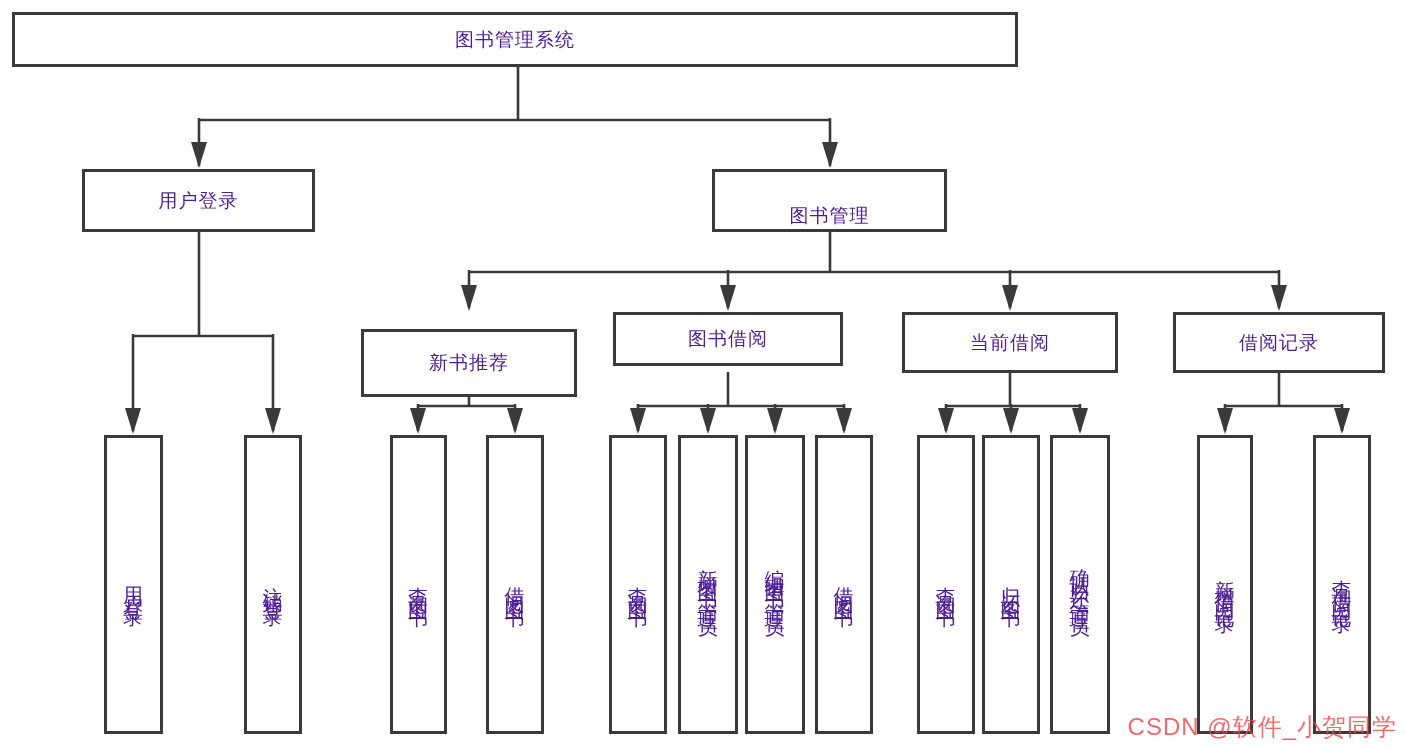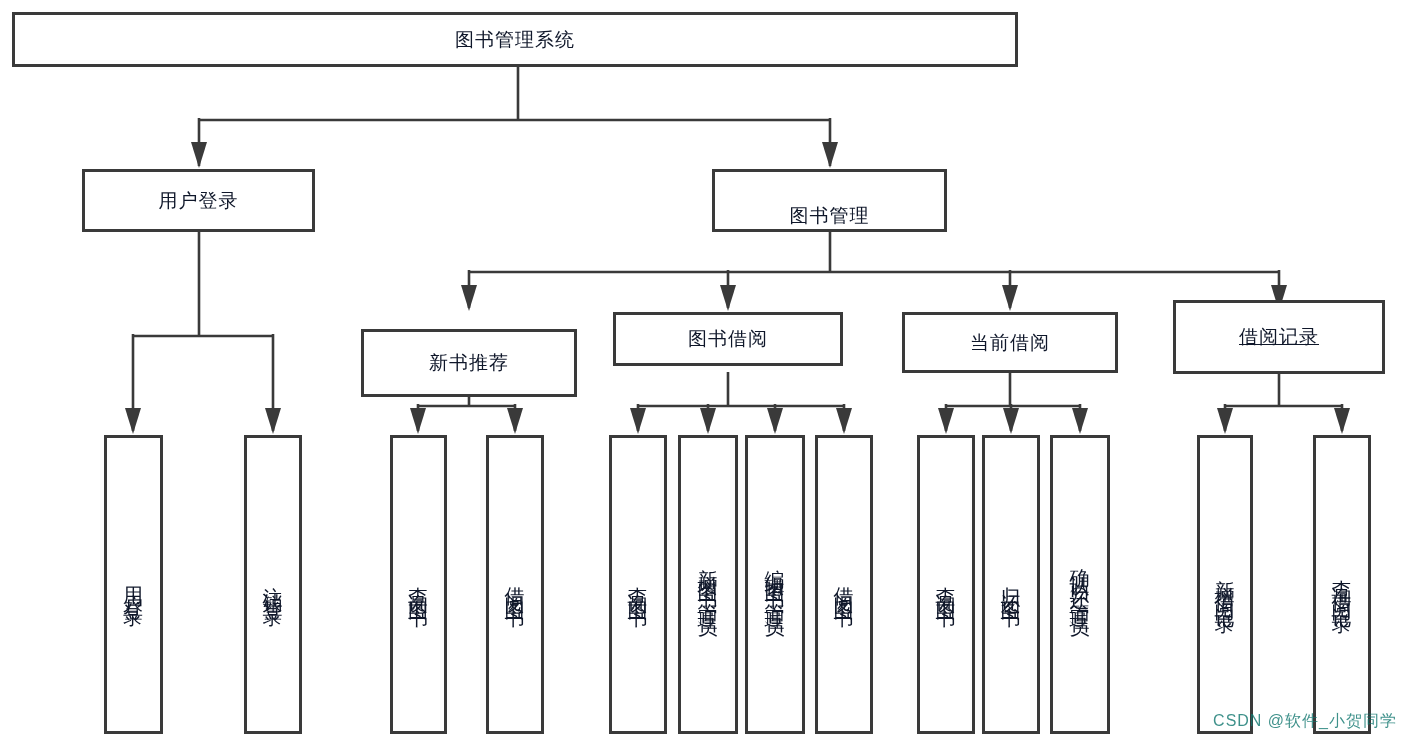--- a/index.html
+++ b/index.html
@@ -10,38 +10,38 @@
     font-family:"Liberation Sans","DejaVu Sans",sans-serif;
     overflow:hidden;
   }
   #wires{position:absolute;left:0;top:0;width:1405px;height:747px;}
   .box{
     position:absolute;
     box-sizing:border-box;
     background:#ffffff;
     border:3px solid #3a3a3a;
     display:flex;align-items:center;justify-content:center;
-    color:#0f172a;
+    color:#4c1d95;
     font-size:19px;
     letter-spacing:1px;
     z-index:2;
   }
   .vbox{
     writing-mode:vertical-rl;
     text-orientation:mixed;
     font-size:20px;
     letter-spacing:7px;
     line-height:1;
     text-align:center;
   }
   #watermark{
     position:absolute;
     right:8px;top:711px;
-    font-size:16px;
-    color:#0f766e;
+    font-size:24px;
+    color:#ef4444;
     opacity:.8;
     letter-spacing:1px;
     z-index:5;
     white-space:nowrap;
   }
 </style>
 </head>
 <body>
 
 <div id="canvas">
@@ -99,21 +99,21 @@
 
   <div class="box" style="left:361px;top:329px;width:216px;height:68px;">
     <span>新书推荐</span>
   </div>
   <div class="box" style="left:613px;top:312px;width:230px;height:54px;">
     <span>图书借阅</span>
   </div>
   <div class="box" style="left:902px;top:312px;width:216px;height:61px;">
     <span>当前借阅</span>
   </div>
-  <div class="box" style="left:1173px;top:300px;width:212px;height:74px;text-decoration:underline;">
+  <div class="box" style="left:1173px;top:312px;width:212px;height:61px;">
     <span>借阅记录</span>
   </div>
 
   <div class="box vbox" style="left:104px;top:435px;width:59px;height:299px;">
     <span>用户登录</span>
   </div>
   <div class="box vbox" style="left:244px;top:435px;width:58px;height:299px;">
     <span>注销登录</span>
   </div>
 

